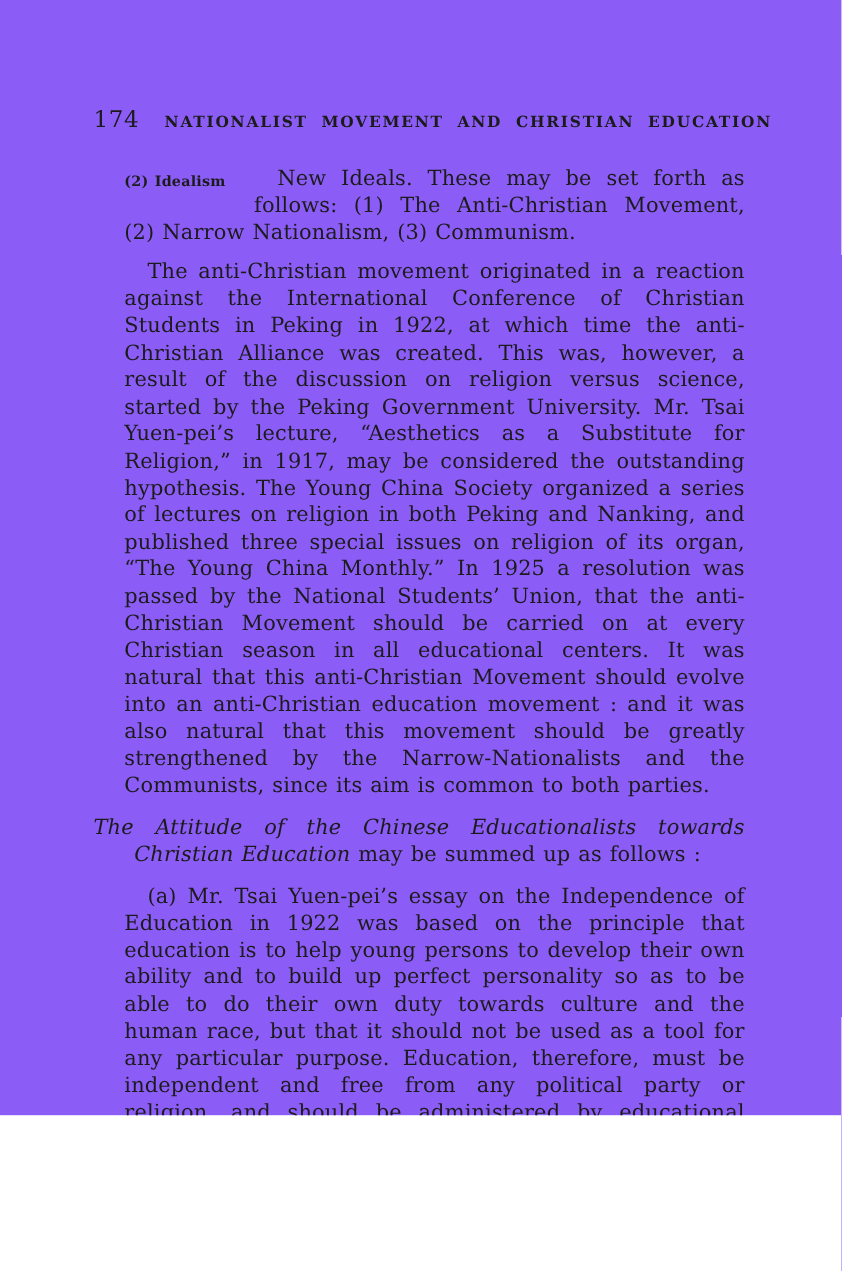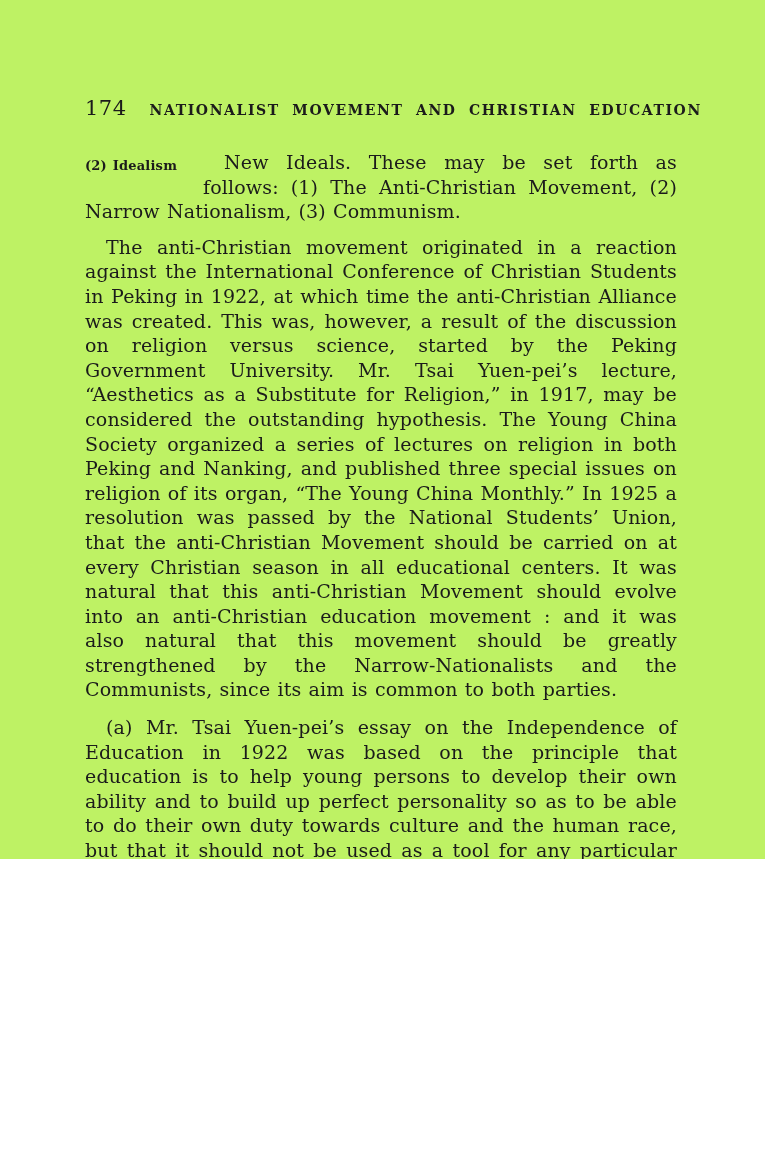--- a/index.html
+++ b/index.html
@@ -1,21 +1,21 @@
 <!DOCTYPE html>
 <html><head>
 <meta charset="utf-8">
 <style>
   * { margin: 0; padding: 0; box-sizing: border-box; }
   html, body { background: #ffffff; }
   .page {
     position: relative;
     width: 765px;
-    height: 859px;
-    background: #bef264;
+    height: 1014px;
+    background: #8b5cf6;
     color: #1b1b1b;
     font-family: "DejaVu Serif", "Liberation Serif", serif;
     overflow: hidden;
   }
   .content {
     position: absolute;
     left: 85px;
     top: 0;
     width: 592px;
   }
@@ -38,20 +38,21 @@
     font-weight: 600;
   }
   
   .para {
     font-size: 19px;
     line-height: 24.6px;
     text-align: justify;
     letter-spacing: 0.15px;
     word-spacing: 1px;
     text-indent: 21px;
+    margin-left: 28px;
   }
   .para.p-idealism   { margin-top: 30px; }
   .para.p-antichrist { margin-top: 11px; }
   .para.p-educind    { margin-top: 13px; }
   .note-float {
     float: left;
     width: 118px;
     text-indent: 0;
   }
   .nf-1 { height: 45px; padding-top: 7px;  }
@@ -95,19 +96,23 @@
       <div class="note-float nf-1">
         <span class="sidenote">(2) Idealism</span>
       </div>
       <span>New Ideals.  These may be set forth as follows:  (1)  The Anti-Christian Movement, (2) Narrow Nationalism, (3) Communism.</span>
     </div>
 
     <div class="para p-antichrist">
       <span>The anti-Christian movement originated in a reaction against the International Conference of Christian Students in Peking in 1922, at which time the anti-Christian Alliance was created.  This was, however, a result of the discussion on religion versus science, started by the Peking Government University.  Mr. Tsai Yuen-pei’s lecture, “Aesthetics as a Substitute for Religion,” in 1917, may be considered the outstanding hypothesis.  The Young China Society organized a series of lectures on religion in both Peking and Nanking, and published three special issues on religion of its organ, “The Young China Monthly.”  In 1925 a resolution was passed by the National Students’ Union, that the anti-Christian Movement should be carried on at every Christian season in all educational centers.  It was natural that this anti-Christian Movement should evolve into an anti-Christian education movement : and it was also natural that this movement should be greatly strengthened by the Narrow-Nationalists and the Communists, since its aim is common to both parties.</span>
     </div>
 
+    <div class="section-heading">
+      <span class="it">The Attitude of the Chinese Educationalists towards Christian Education</span>
+      <span class="rm">may be summed up as follows :</span>
+    </div>
 
     <div class="para p-educind">
       <span>(a)  Mr. Tsai Yuen-pei’s essay on the Independence of Education in 1922 was based on the principle that education is to help young persons to develop their own ability and to build up perfect personality so as to be able to do their own duty towards culture and the human race, but that it should not be used as a tool for any particular purpose.  Education, therefore, must be independent and free from any political party or religion, and should be administered by educational experts and not by politicians or religious propagandists.  No theological department should be established in colleges, but courses in the history of religion and comparative religion should be included in</span>
     </div>
 
   </div>
 </div>
 
 </body></html>

